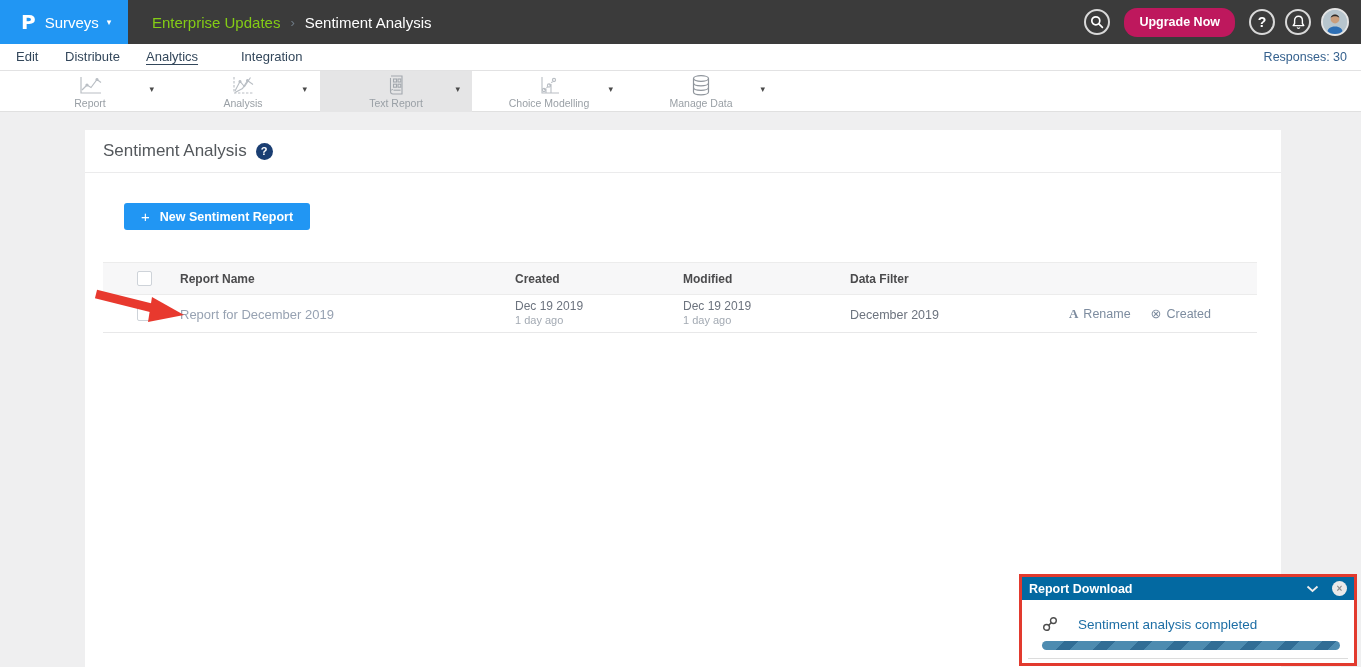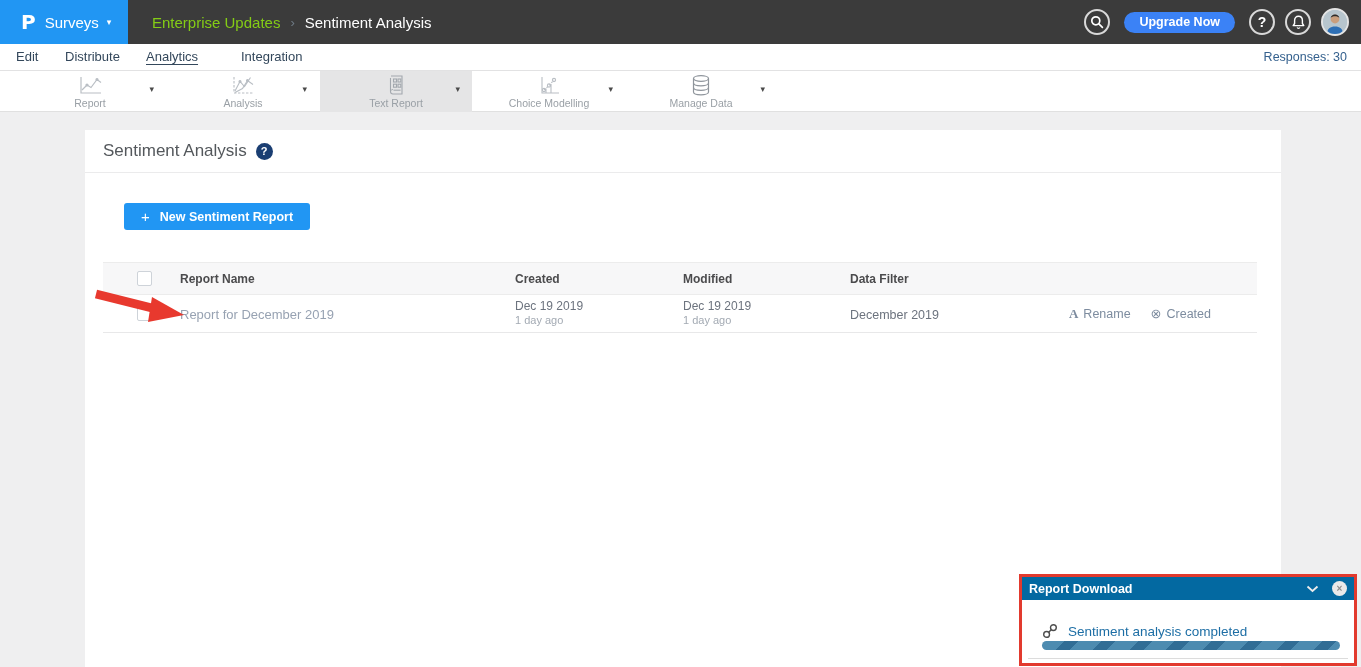--- a/index.html
+++ b/index.html
@@ -18,21 +18,21 @@
   .brand .logo { font-weight:bold; font-size:20px; margin-left:21px; font-family:"DejaVu Sans", sans-serif; }
   .brand .prod { font-size:15px; margin-left:9px; }
   .brand .bcaret { font-size:9px; margin-left:8px; color:#fff; }
   .crumbs { position:absolute; left:152px; top:0; height:44px; display:flex; align-items:center; font-size:15px; }
   .crumbs .parent { color:#84cc16; cursor:pointer; }
   .crumbs .sep { color:#6e7a85; margin:0 10px; font-size:13px; }
   .crumbs .current { color:#fdfdfd; }
   .topbar-right { position:absolute; right:12px; top:0; height:44px; display:flex; align-items:center; gap:10px; }
   .circle-btn { width:26px; height:26px; border-radius:50%; border:2px solid #d9d9d9;
                 display:flex; align-items:center; justify-content:center; cursor:pointer; color:#fff; }
-  .upgrade { height:21px; border-radius:13px; background:#3b82f6; color:#fff; font-size:12.5px; font-weight:bold;
+  .upgrade { height:29px; border-radius:13px; background:#be185d; color:#fff; font-size:12.5px; font-weight:bold;
              border:none; padding:0 15px; display:flex; align-items:center; cursor:pointer; margin:0 4px; }
   .qmark { font-size:14px; font-weight:bold; color:#fff; }
   .avatar { width:28px; height:28px; border-radius:50%; border:2px solid #e4e4e4; overflow:hidden; background:#b7c5cd; cursor:pointer; }
   
   .navbar { position:absolute; left:0; top:44px; width:1361px; height:27px; background:#fff; border-bottom:1px solid #e2e2e3; z-index:4; }
   .nav-item { position:absolute; top:0; height:26px; line-height:26px; font-size:13px; color:#33475b; font-weight:500; cursor:pointer; }
   .nav-item.active { text-decoration:underline; text-underline-offset:3px; }
   .responses { position:absolute; right:14px; top:0; height:26px; line-height:26px; font-size:12.5px; color:#35618e; }
   
   .toolbar { position:absolute; left:0; top:71px; width:1361px; height:41px; background:#fff; border-bottom:1px solid #e0e0e0; z-index:3; }
@@ -74,21 +74,21 @@
   .arrow-annotation { position:absolute; left:90px; top:286px; z-index:6; pointer-events:none; }
   
   .dl-panel { position:absolute; left:1019px; top:574px; width:338px; height:92px; background:#fff;
               border:3px solid #e23a2e; z-index:7; }
   .dl-header { height:23px; background:#0369a1; display:flex; align-items:center; padding:0 7px; }
   .dl-title { color:#fff; font-size:12.5px; font-weight:bold; }
   .dl-header-icons { margin-left:auto; display:flex; align-items:center; gap:13px; }
   .dl-chevron { cursor:pointer; display:flex; }
   .dl-close { width:15px; height:15px; border-radius:50%; background:#e9e9e9; color:#8d8d8d; font-size:10px; font-weight:bold;
               display:flex; align-items:center; justify-content:center; cursor:pointer; }
-  .dl-message-row { position:absolute; left:20px; top:46px; display:flex; align-items:center; gap:10px; cursor:pointer; }
+  .dl-message-row { position:absolute; left:20px; top:39px; display:flex; align-items:center; gap:20px; cursor:pointer; }
   .dl-message { color:#1d6ea5; font-size:13.5px; }
   .dl-progress { position:absolute; left:20px; top:64px; height:9px; border-radius:5px; overflow:hidden;
                  background:repeating-linear-gradient(135deg,#4d8bb0 0px,#4d8bb0 16px,#316d95 16px,#316d95 26px); }
   .dl-divider { position:absolute; left:6px; right:6px; top:81px; border-top:1px solid #dcdcdc; }
 </style>
 </head>
 <body>
 
 <div class="topbar">
   <div class="brand">

